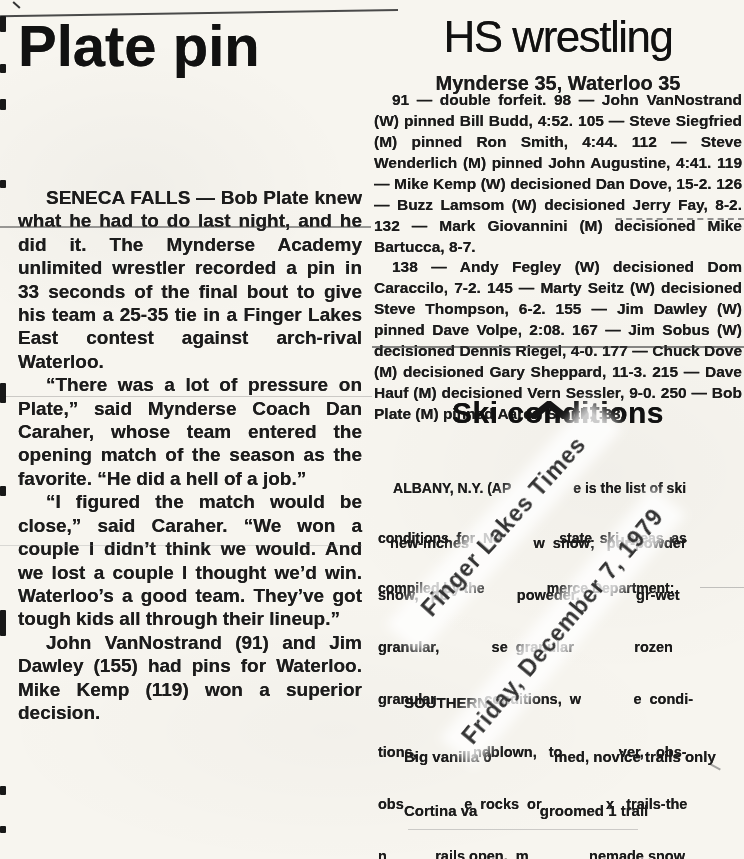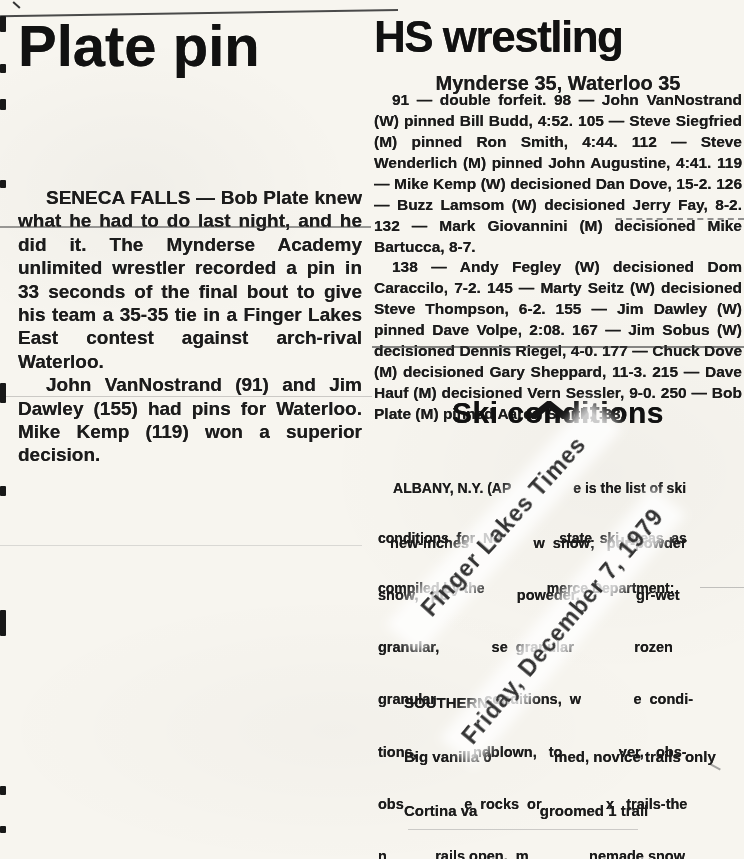--- a/index.html
+++ b/index.html
@@ -14,21 +14,21 @@
   }
   .ink{text-shadow:0 0 0.6px rgba(25,25,25,0.85);}
   
   .headline{position:absolute;left:18px;top:4px;width:346px;font-size:58px;font-weight:bold;
     line-height:84px;letter-spacing:0px;color:#111;}
   .left-body{position:absolute;left:18px;top:186px;width:344px;font-size:19px;font-weight:bold;
     line-height:23.4px;text-align:justify;color:#1c1c1c;}
   .left-body p{margin:0;text-indent:28px;}
   
   .rc{position:absolute;left:374px;width:368px;}
-  .hs-heading{top:12px;text-align:left;font-size:44px;font-weight:bold;letter-spacing:-1.5px;color:#111;}
+  .hs-heading{top:12px;text-align:center;font-size:44px;font-weight:normal;letter-spacing:-1.5px;color:#111;}
   .subhead{top:72px;text-align:center;font-size:20px;font-weight:bold;}
   .results{font-size:15.5px;font-weight:bold;line-height:21px;text-align:justify;}
   .results p{margin:0;text-indent:18px;}
   .res1{top:89px;}
   .res2{top:256px;}
   .ski-heading{top:396px;text-align:center;font-size:30px;font-weight:bold;letter-spacing:0.5px;color:#111;}
   .ski-intro{top:446px;left:378px;font-size:14px;font-weight:bold;line-height:16.8px;white-space:pre;}
   .ski-legend{top:500px;left:378px;font-size:14.5px;font-weight:bold;line-height:17.4px;white-space:pre;}
   .ski-report{top:658px;left:404px;font-size:15px;font-weight:bold;line-height:18px;white-space:pre;}
   
@@ -55,21 +55,23 @@
 </head>
 <body>
 
 <div class="page">
 
   <div class="headline ink">
     <div>Plate pin</div>
   </div>
 
   <div class="left-body ink">
-    <p>SENECA FALLS — Bob Plate knew what he had to do last night, and he did it. The Mynderse Academy unlimited wrestler recorded a pin in 33 seconds of the final bout to give his team a 35-35 tie in a Finger Lakes East contest against arch-rival Waterloo.</p>
+    <p>SENECA FALLS — Bob Plate knew what he had to do last night, and he did it. The Mynderse Academy unlimited wrestler recorded a pin in 33 seconds of the final bout to give his team a 25-35 tie in a Finger Lakes East contest against arch-rival Waterloo.</p>
+    <p>“There was a lot of pressure on Plate,” said Mynderse Coach Dan Caraher, whose team entered the opening match of the season as the favorite. “He did a hell of a job.”</p>
+    <p>“I figured the match would be close,” said Caraher. “We won a couple I didn’t think we would. And we lost a couple I thought we’d win. Waterloo’s a good team. They’ve got tough kids all through their lineup.”</p>
     <p>John VanNostrand (91) and Jim Dawley (155) had pins for Waterloo. Mike Kemp (119) won a superior decision.</p>
   </div>
 
   <div class="rc hs-heading ink">HS wrestling</div>
   <div class="rc subhead ink">Mynderse 35, Waterloo 35</div>
   <div class="rc results res1 ink">
     <p>91 — double forfeit. 98 — John VanNostrand (W) pinned Bill Budd, 4:52. 105 — Steve Siegfried (M) pinned Ron Smith, 4:44. 112 — Steve Wenderlich (M) pinned John Augustine, 4:41. 119 — Mike Kemp (W) decisioned Dan Dove, 15-2. 126 — Buzz Lamsom (W) decisioned Jerry Fay, 8-2. 132 — Mark Giovannini (M) decisioned Mike Bartucca, 8-7.</p>
   </div>
   <div class="rc results res2 ink">
     <p>138 — Andy Fegley (W) decisioned Dom Caraccilo, 7-2. 145 — Marty Seitz (W) decisioned Steve Thompson, 6-2. 155 — Jim Dawley (W) pinned Dave Volpe, 2:08. 167 — Jim Sobus (W) decisioned Dennis Riegel, 4-0. 177 — Chuck Dove (M) decisioned Gary Sheppard, 11-3. 215 — Dave Hauf (M) decisioned Vern Sessler, 9-0. 250 — Bob Plate (M) pinned Aaron Smith, :33.</p>

